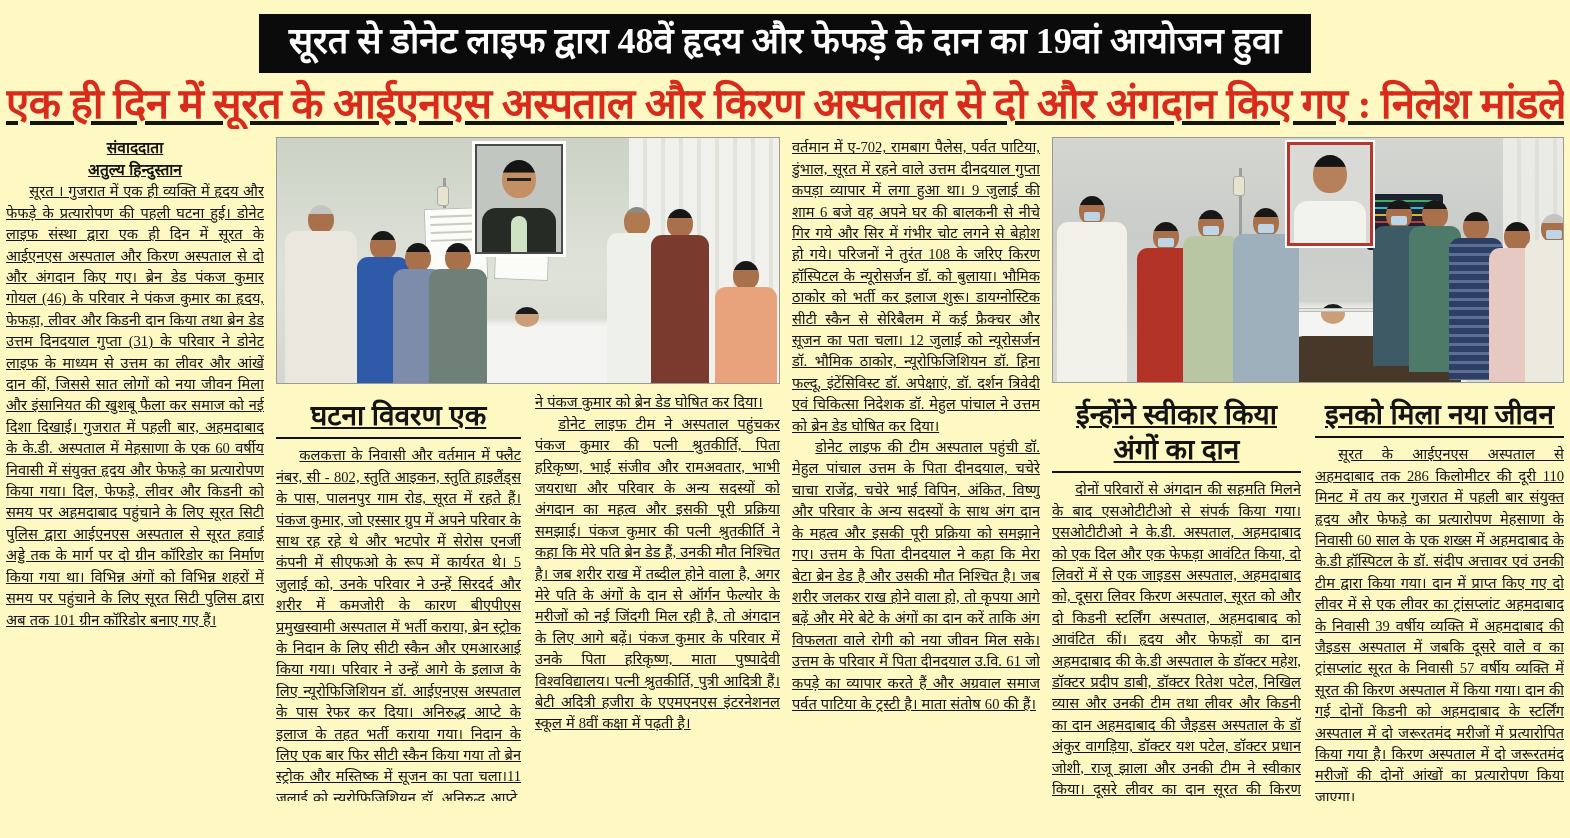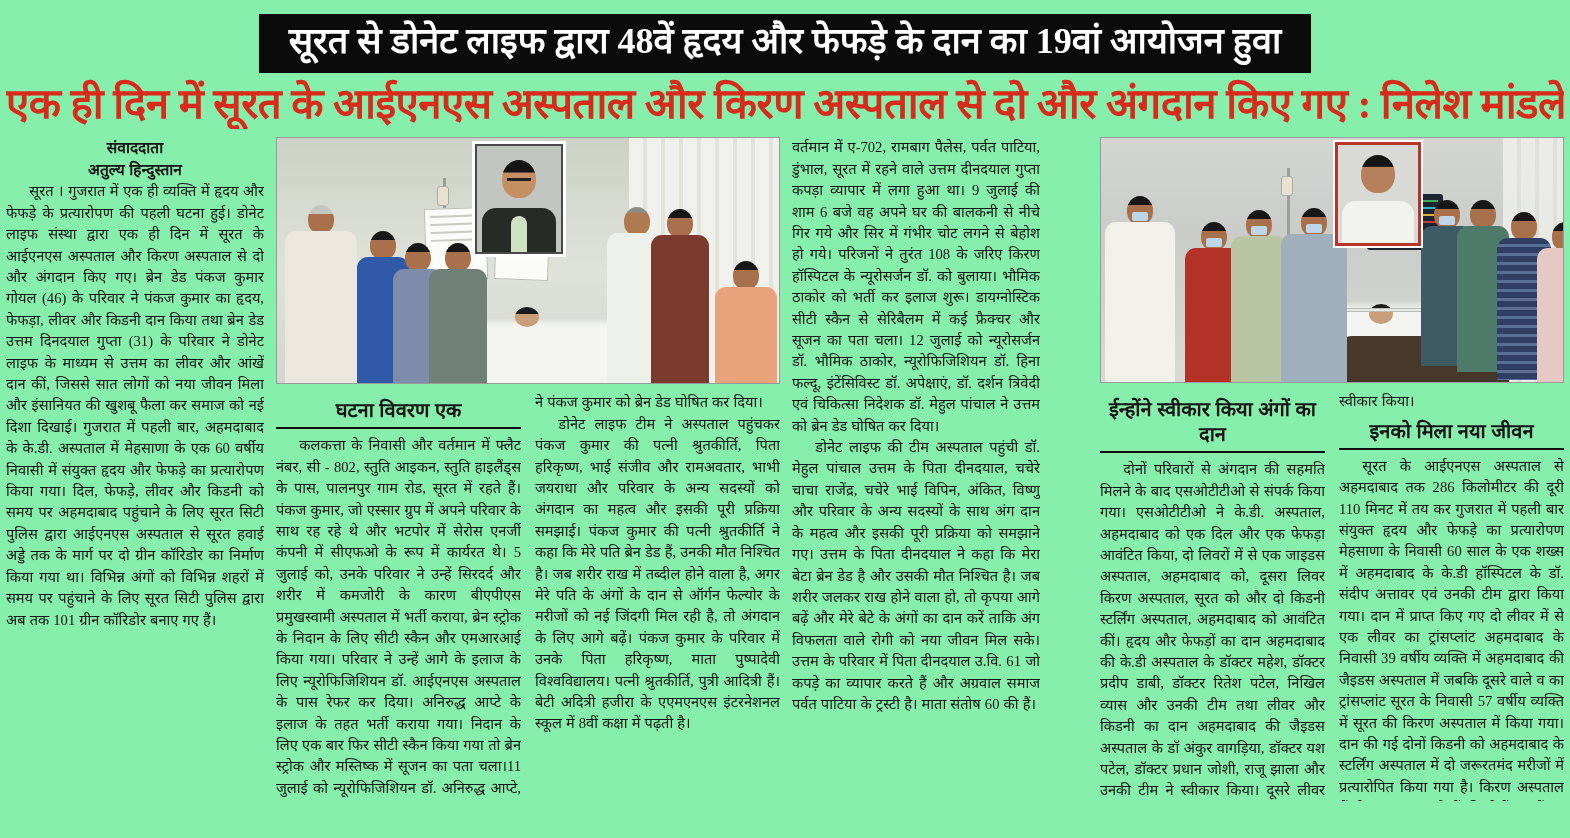--- a/index.html
+++ b/index.html
@@ -1,51 +1,52 @@
 <!DOCTYPE html>
 <html><head>
 <meta charset="utf-8">
 <style>
   * { margin:0; padding:0; box-sizing:border-box; }
   html,body { background:#ffffff; }
   .page {
     position:relative; width:1570px; height:838px; margin:0 auto;
-    background:#86efac; overflow:hidden;
+    background:#fef9c3; overflow:hidden;
     font-family:"Liberation Serif","DejaVu Serif",serif;
     color:#141414;
+    text-decoration:underline;
   }
   
   .banner-row { padding-top:14px; text-align:center; }
   .banner {
     display:inline-block; background:#0b0b0b; color:#ffffff;
     font-size:36px; font-weight:bold; line-height:1.25;
     padding:5px 30px 9px; letter-spacing:0;
   }
   .headline {
     margin:6px 6px 8px; text-align:center; white-space:nowrap; overflow:hidden;
     font-size:42px; font-weight:800; letter-spacing:-0.5px; line-height:1.2;
     color:#d92b1c;
   }
   
   .content { display:flex; gap:12px; padding:0 6px; align-items:flex-start; }
   .colA { width:258px; height:664px; overflow:hidden; }
   .group1 { width:504px; height:664px; overflow:hidden; }
   .colB { width:248px; height:664px; overflow:hidden; }
-  .group2 { flex:1; height:664px; overflow:hidden;margin-left:48px; }
+  .group2 { flex:1; height:664px; overflow:hidden; }
   .twocol { display:flex; gap:14px; margin-top:8px; }
   .twocol > div { width:calc(50% - 7px); overflow:hidden; }
 
   .body-txt {
     font-size:14.6px; line-height:21.4px; text-align:justify;
     text-justify:inter-word; word-spacing:0.5px;
   }
   .indent { text-indent:1.6em; }
   .byline { text-align:center; font-weight:bold; font-size:15.5px; line-height:22px; }
   .sub-head {
-    font-weight:bold; font-size:20px; line-height:1.25; text-align:center;
+    font-weight:bold; font-size:28px; line-height:1.25; text-align:center;
     border-bottom:2.5px solid #111; padding:2px 0 4px; margin:4px 0 6px;
   }
   .sub-head.big { font-size:19px; }
   
   .photo {
     position:relative; overflow:hidden; border:1px solid #9a9a9a;
     background:linear-gradient(#ccd2c6 0%, #dfe2d9 55%, #d4d6cf 100%);
   }
   .photo1 { height:247px; }
   .photo2 { height:246px; background:linear-gradient(#d4d6d2 0%, #c9ccc8 40%, #d8dad5 100%); }
@@ -234,21 +235,20 @@
           <div class="p-head" style="top:10px; width:34px; height:38px; background:linear-gradient(#141414 30%, #b5805a 32%);"></div>
           <div class="p-body" style="width:72px; height:42px; background:#f3f3ee;"></div>
         </div>
       </div>
       <div class="twocol body-txt">
         <div>
           <div class="sub-head">ईन्होंने स्वीकार किया अंगों का दान</div>
           <p class="indent">दोनों परिवारों से अंगदान की सहमति मिलने के बाद एसओटीटीओ से संपर्क किया गया। एसओटीटीओ ने के.डी. अस्पताल, अहमदाबाद को एक दिल और एक फेफड़ा आवंटित किया, दो लिवरों में से एक जाइडस अस्पताल, अहमदाबाद को, दूसरा लिवर किरण अस्पताल, सूरत को और दो किडनी स्टर्लिंग अस्पताल, अहमदाबाद को आवंटित कीं। हृदय और फेफड़ों का दान अहमदाबाद की के.डी अस्पताल के डॉक्टर महेश, डॉक्टर प्रदीप डाबी, डॉक्टर रितेश पटेल, निखिल व्यास और उनकी टीम तथा लीवर और किडनी का दान अहमदाबाद की जैइडस अस्पताल के डॉ अंकुर वागड़िया, डॉक्टर यश पटेल, डॉक्टर प्रधान जोशी, राजू झाला और उनकी टीम ने स्वीकार किया। दूसरे लीवर का दान सूरत की किरण अस्पताल के डॉक्टर धर्मेश धनानी, डॉ प्रशांत राव, डॉक्टर मितुल शाह, डॉ रूचि जवेरी ने स्वीकार किया जबकि आंखों का दान किरण अस्पताल के डॉक्टर संकेत शाह ने</p>
         </div>
         <div>
-          <p>स्वीकार किया।</p>
           <div class="sub-head">इनको मिला नया जीवन</div>
           <p class="indent">सूरत के आईएनएस अस्पताल से अहमदाबाद तक 286 किलोमीटर की दूरी 110 मिनट में तय कर गुजरात में पहली बार संयुक्त हृदय और फेफड़े का प्रत्यारोपण मेहसाणा के निवासी 60 साल के एक शख्स में अहमदाबाद के के.डी हॉस्पिटल के डॉ.  संदीप अत्तावर एवं उनकी टीम द्वारा किया गया। दान में प्राप्त किए गए दो लीवर में से एक लीवर का ट्रांसप्लांट अहमदाबाद के निवासी 39 वर्षीय व्यक्ति में अहमदाबाद की जैइडस अस्पताल में जबकि दूसरे वाले व का ट्रांसप्लांट सूरत के निवासी 57 वर्षीय व्यक्ति में सूरत की किरण अस्पताल में किया गया। दान की गई दोनों किडनी को अहमदाबाद के स्टर्लिंग अस्पताल में दो जरूरतमंद मरीजों में प्रत्यारोपित किया गया है।  किरण अस्पताल में दो जरूरतमंद मरीजों की दोनों आंखों का प्रत्यारोपण किया जाएगा।</p>
         </div>
       </div>
     </div>
 
   </div>
 </div>
 
 </body></html>

